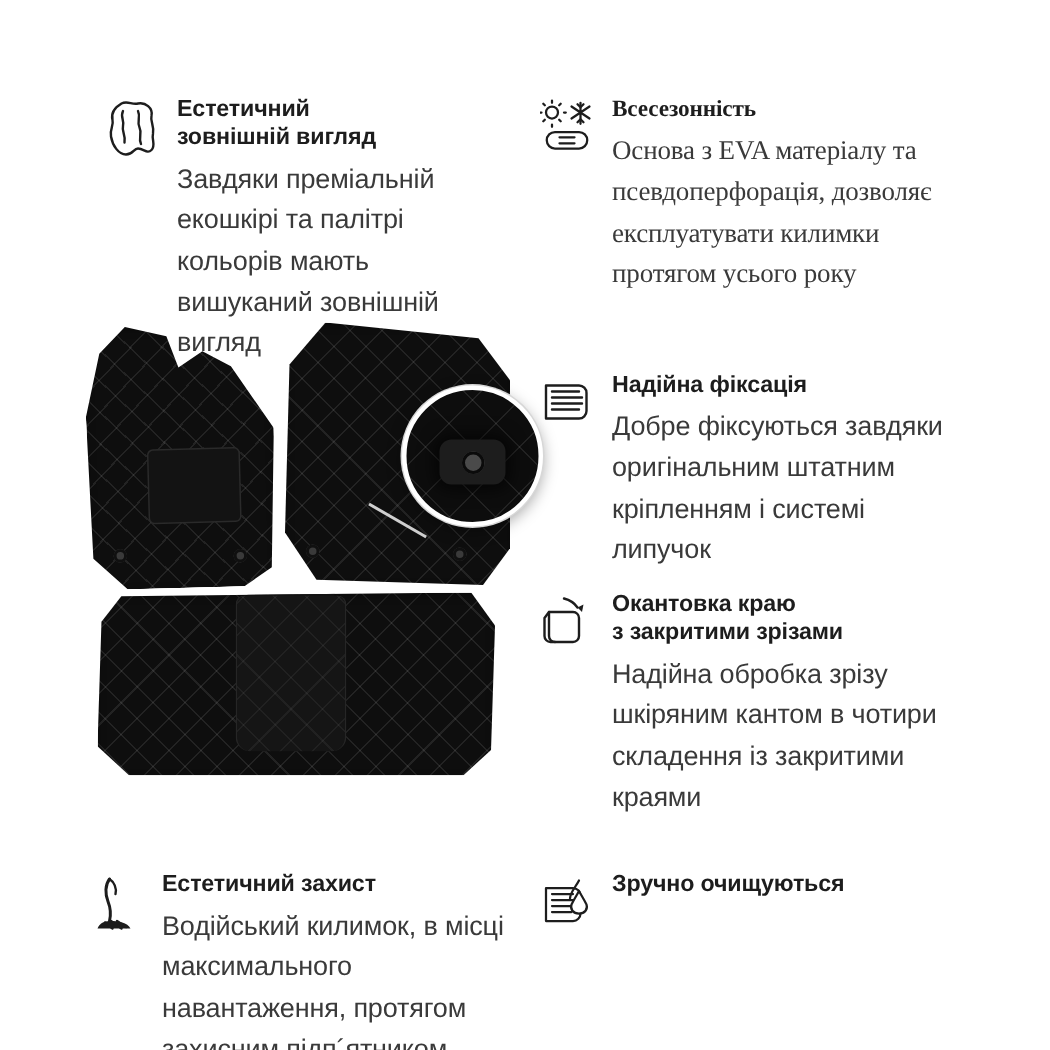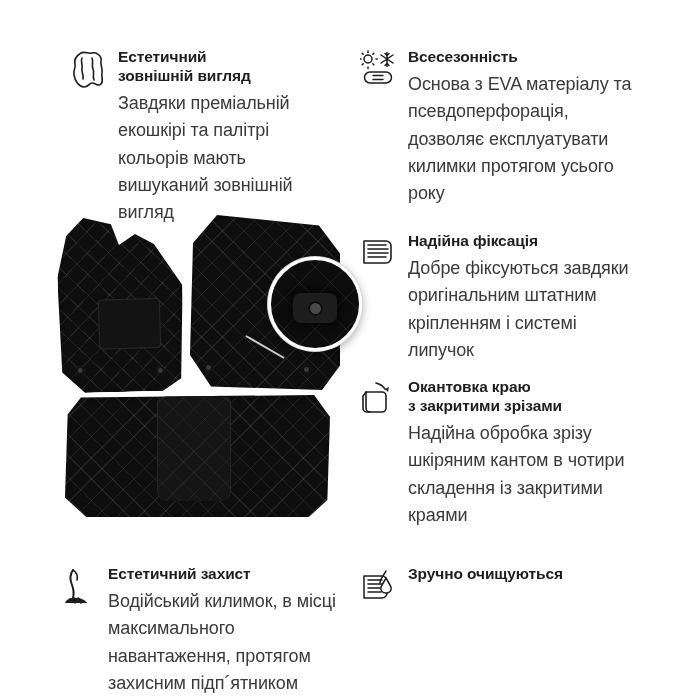--- a/index.html
+++ b/index.html
@@ -18,20 +18,21 @@
     width: 700px;
     height: 700px;
   }
 
   
   .feature {
     position: absolute;
     display: flex;
     align-items: flex-start;
     gap: 10px;
+    margin-top: 16px;
   }
   .feature .ficon {
     flex: 0 0 auto;
     width: 40px;
     height: 42px;
     display: flex;
     align-items: flex-start;
     justify-content: center;
     padding-top: 2px;
   }
@@ -46,21 +47,21 @@
   }
   .feature p {
     margin: 0;
     font-size: 18px;
     line-height: 1.52;
     color: #3a3a3a;
     letter-spacing: -0.1px;
   }
 
   #f-aesthetic { left: 68px;  top: 48px;  width: 250px; }
-  #f-season    { left: 358px; top: 48px;  width: 280px; }
+  #f-season    { left: 358px; top: 48px;  width: 280px; font-family: Liberation Serif, serif; }
   #f-fix       { left: 358px; top: 232px; width: 280px; }
   #f-edge      { left: 358px; top: 378px; width: 290px; }
   #f-extra     { left: 58px;  top: 565px; width: 300px; }
   #f-clean     { left: 358px; top: 565px; width: 290px; }
 
   
   .product {
     position: absolute;
     left: 40px;
     top: 195px;

